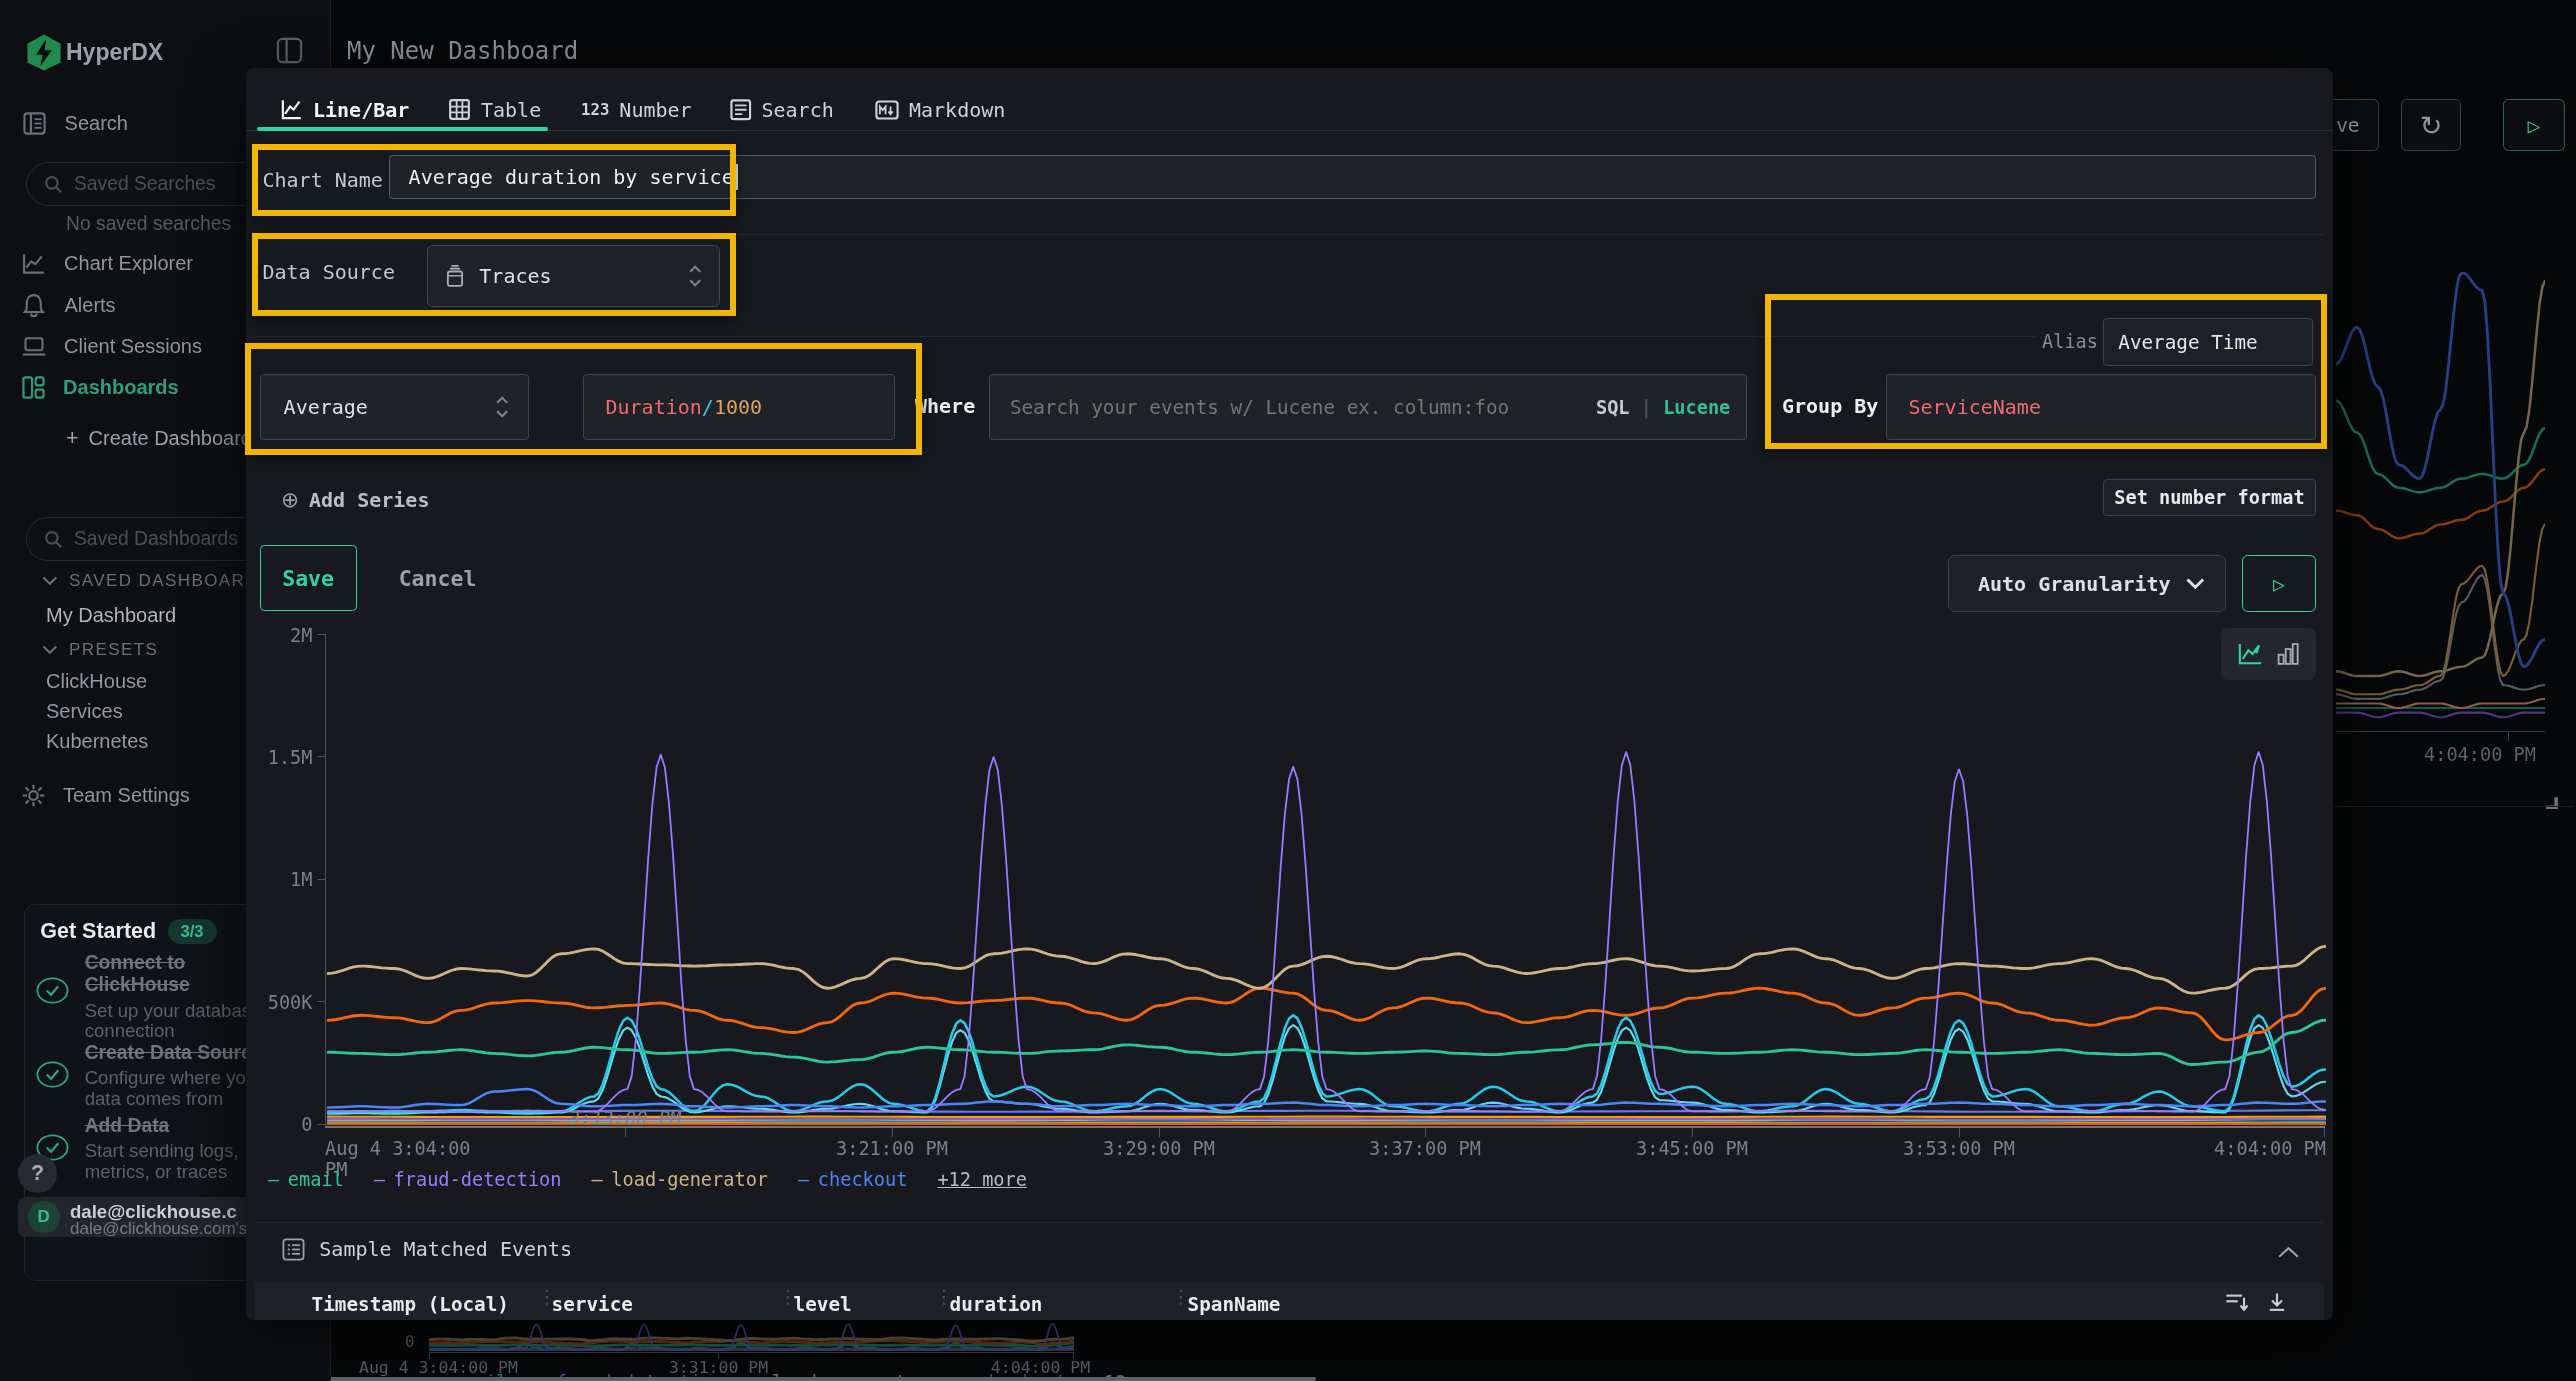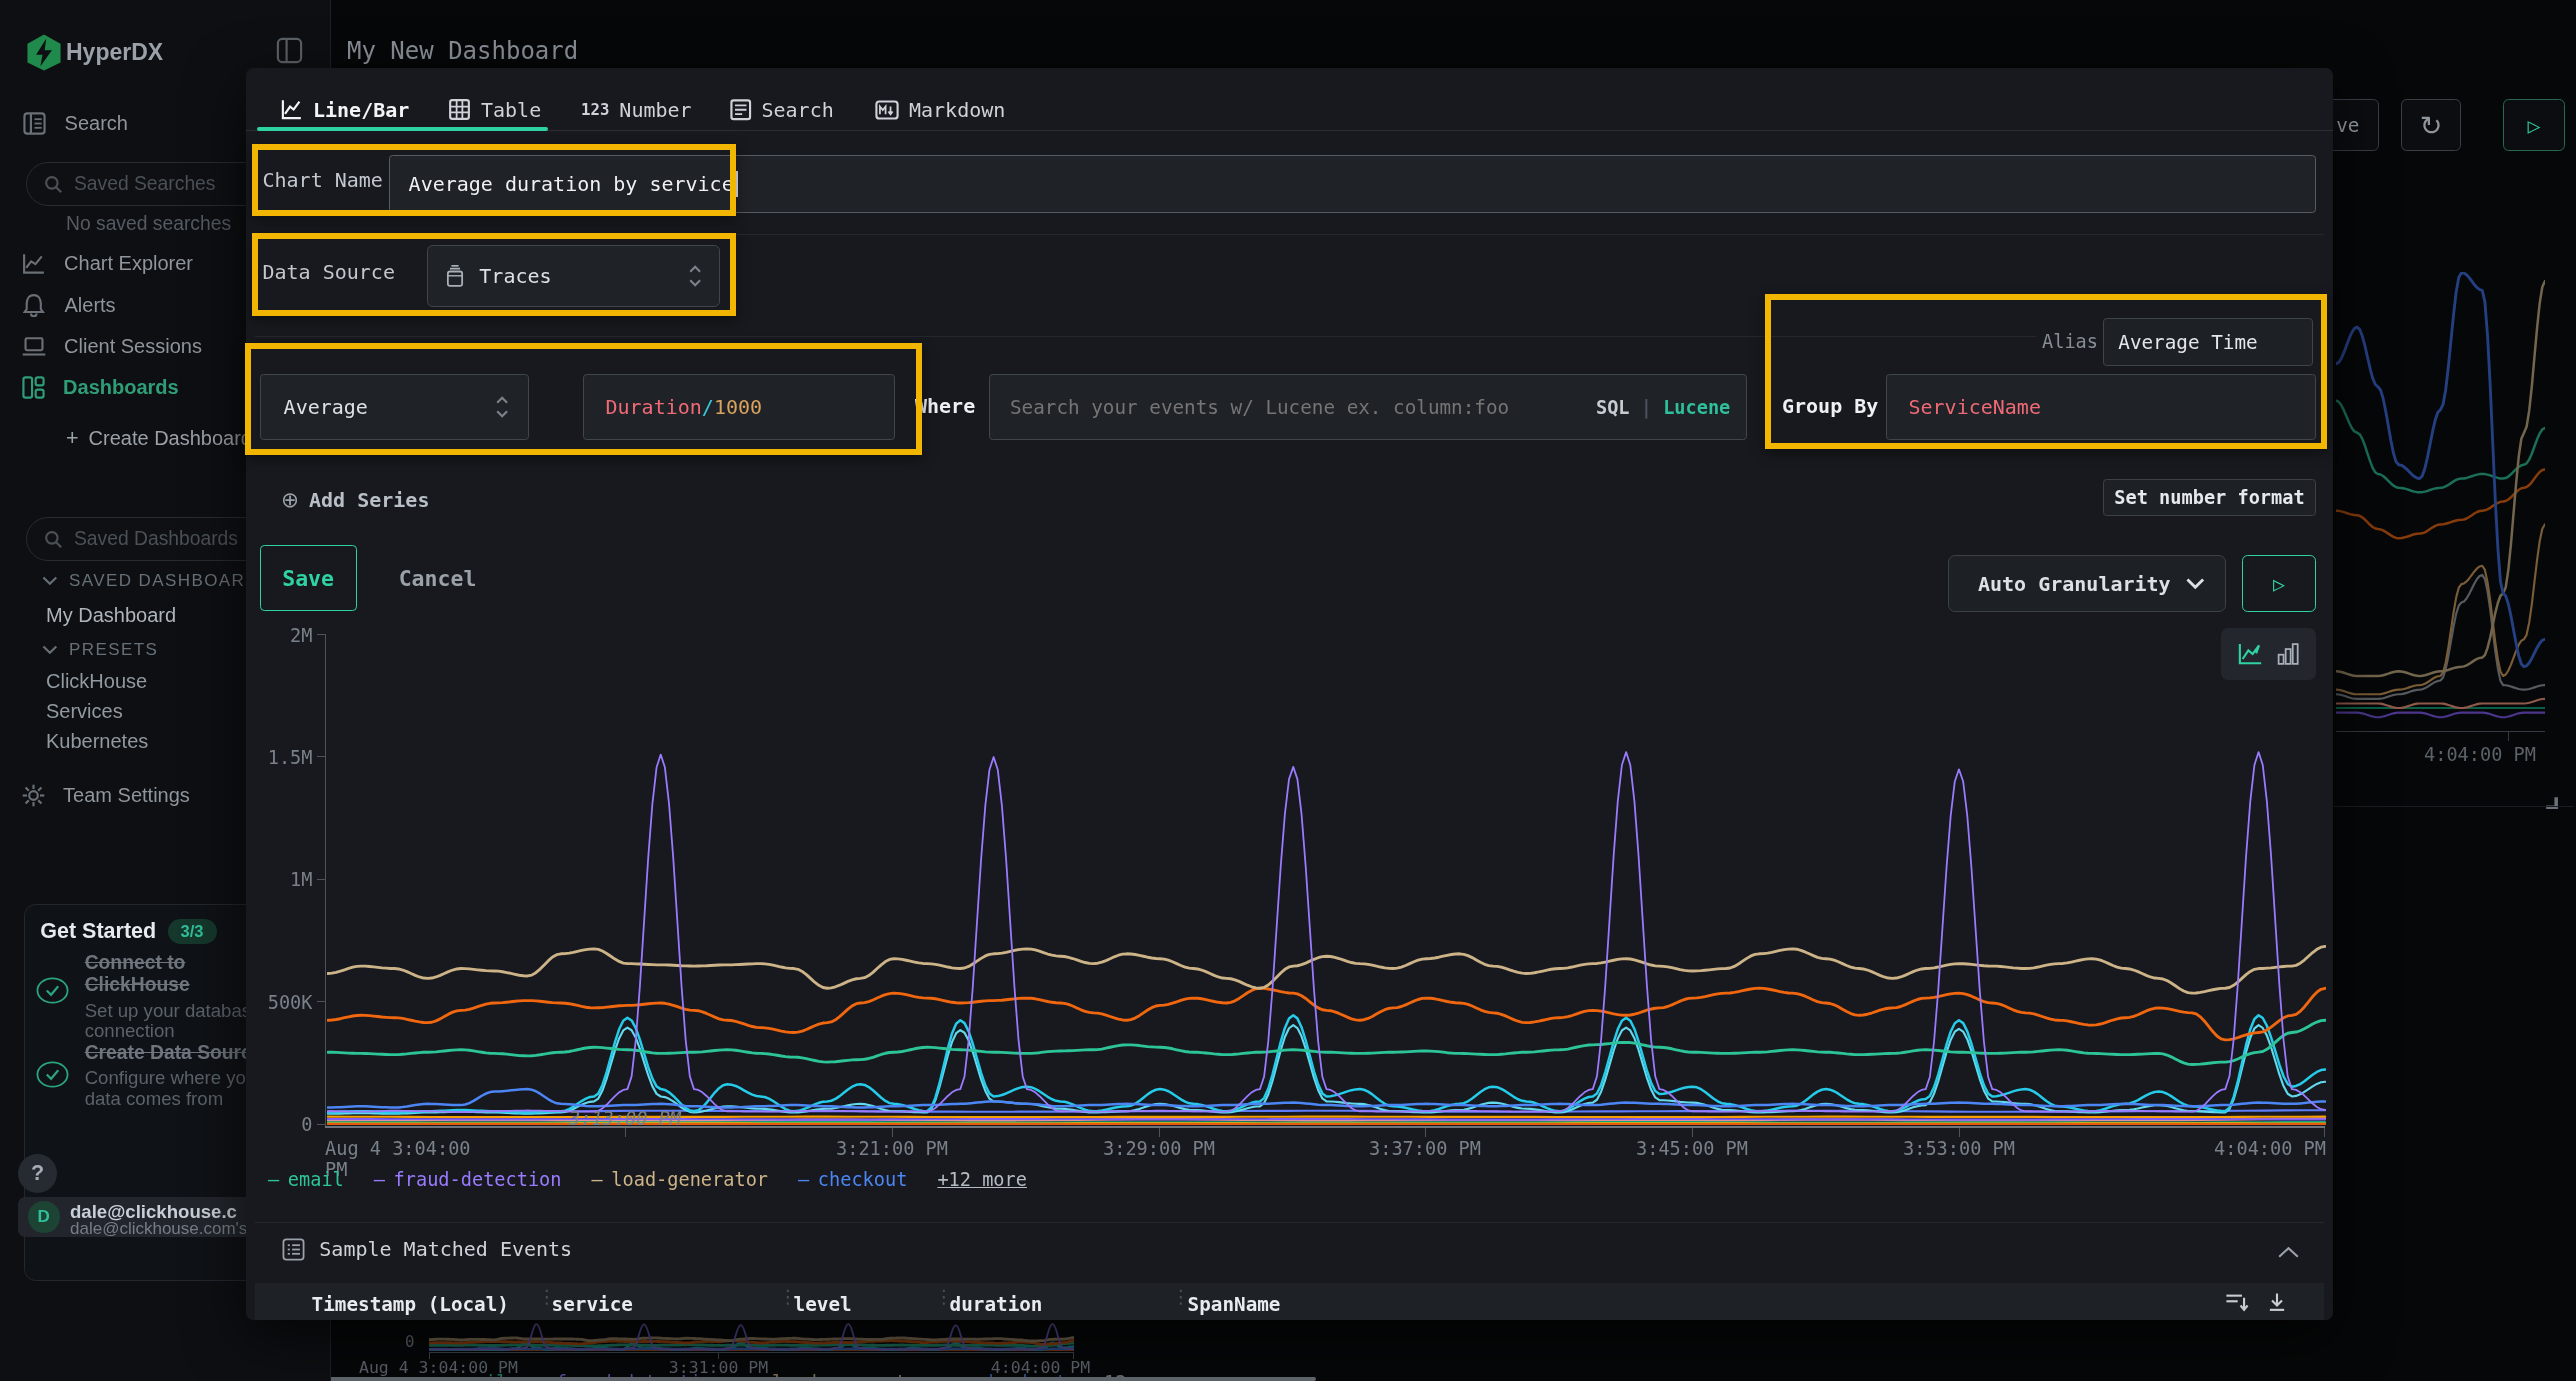--- a/index.html
+++ b/index.html
@@ -240,20 +240,30 @@
       <div class="abs" style="left:11.4px; top:137px; display:flex; gap:15.7px;">
         <svg width="33" height="33" style="margin-top:15.7px;" viewBox="0 0 46 46">
           <ellipse cx="23" cy="23" rx="21" ry="17" fill="none" stroke="#2ba57e" stroke-width="2.5"></ellipse>
           <polyline points="15,23 21,29 31,17" fill="none" stroke="#2ba57e" stroke-width="3"></polyline>
         </svg>
         <div>
           <div class="gs-item-title">Create Data Source</div>
           <div class="gs-item-desc">Configure where your data comes from</div>
         </div>
       </div>
+      <div class="abs" style="left:11.4px; top:210px; display:flex; gap:15.7px;">
+        <svg width="33" height="33" style="margin-top:15.7px;" viewBox="0 0 46 46">
+          <ellipse cx="23" cy="23" rx="21" ry="17" fill="none" stroke="#2ba57e" stroke-width="2.5"></ellipse>
+          <polyline points="15,23 21,29 31,17" fill="none" stroke="#2ba57e" stroke-width="3"></polyline>
+        </svg>
+        <div>
+          <div class="gs-item-title">Add Data</div>
+          <div class="gs-item-desc">Start sending logs, metrics, or traces</div>
+        </div>
+      </div>
     </div>
 
     <div class="abs sans" style="left:18px; top:1154px; width:39px; height:39px; background:#262b31; border-radius:50%; display:flex; align-items:center; justify-content:center; font-size:21.5px; font-weight:bold; color:#a6adb5; z-index:3;">?</div>
 
     <div id="user-chip" class="abs">
       <div class="abs sans" style="left:10px; top:4.3px; width:31.5px; height:31.5px; border-radius:50%; background:#1c4334; color:#2fbf9a; font-weight:bold; font-size:17px; display:flex; align-items:center; justify-content:center;">D</div>
       <div class="abs sans" style="left:52px; top:4.3px; font-size:18.6px; font-weight:bold; color:#c9cfd6; white-space:nowrap;">dale@clickhouse.c</div>
       <div class="abs sans" style="left:52px; top:21.5px; font-size:17px; color:#767d85; white-space:nowrap;">dale@clickhouse.com's</div>
     </div>
   </div>
@@ -295,21 +305,21 @@
         <rect x="2" y="2" width="30" height="24" rx="4" fill="none" stroke="#cfd3d9" stroke-width="3"></rect>
         <path d="M7 20 V9 L11 14 L15 9 V20" fill="none" stroke="#cfd3d9" stroke-width="2.5"></path>
         <path d="M22 9 V19 M19 16 L22 20 L25 16" fill="none" stroke="#cfd3d9" stroke-width="2.5"></path>
       </svg>
       <span>Markdown</span>
     </div>
     <div class="abs" style="left:0; top:62px; width:2087px; height:1.4px; background:#2a2e34;"></div>
     <div class="abs" style="left:11.4px; top:59px; width:291px; height:4.3px; background:#2fd3a3; border-radius:2.1px;"></div>
 
     <div class="lbl" style="left:16.5px; top:100px;">Chart Name</div>
-    <div class="inpt" style="left:143px; top:87px; width:1927px; height:58px; border-color:#565c66; padding:0 18.6px;">
+    <div class="inpt" style="left:143px; top:87px; width:1927px; height:44px; border-color:#565c66; padding:0 18.6px;">
       <span style="font-size:20px; color:#eef0f3;">Average duration by service</span>
       <span style="display:inline-block; width:2.1px; height:26px; background:#e8ebee; margin-left:2.1px;"></span>
     </div>
     <div class="divider" style="left:8.6px; top:166px; width:2069px;"></div>
 
     <div class="lbl" style="left:16.5px; top:192px;">Data Source</div>
     <div class="inpt" style="left:181px; top:177px; width:293px; height:62px; padding:0 17px; gap:14.3px; border-radius:5.7px;">
       <svg width="20" height="23" viewBox="0 0 28 32">
         <rect x="4" y="9" width="20" height="20" rx="3" fill="none" stroke="#aab0b8" stroke-width="2.5"></rect>
         <line x1="4" y1="15" x2="24" y2="15" stroke="#aab0b8" stroke-width="2"></line>

